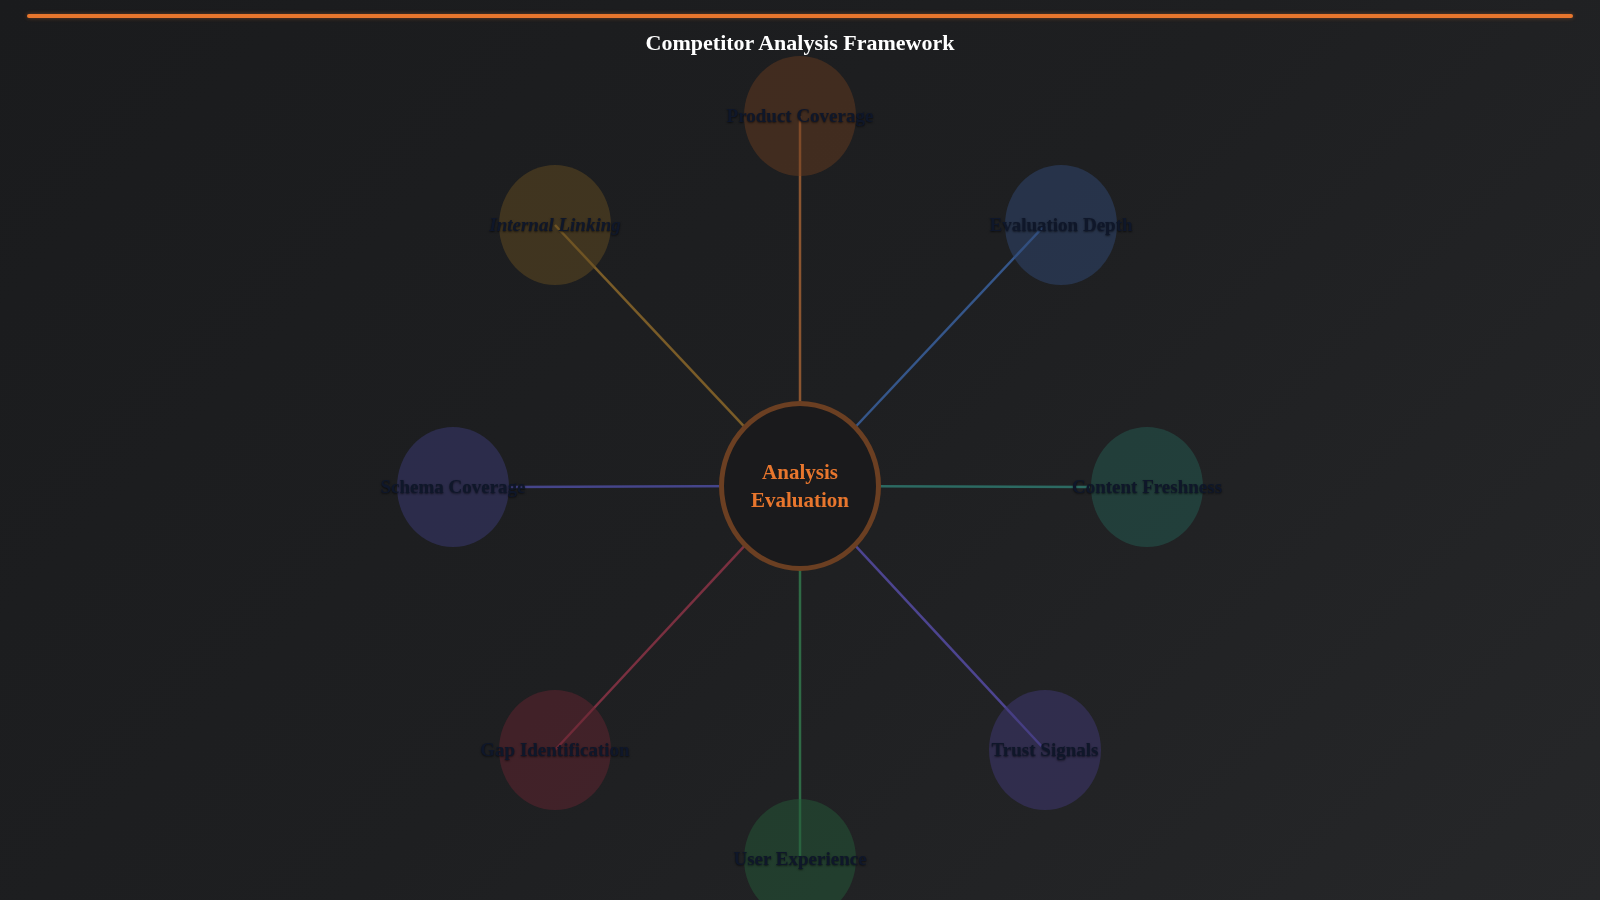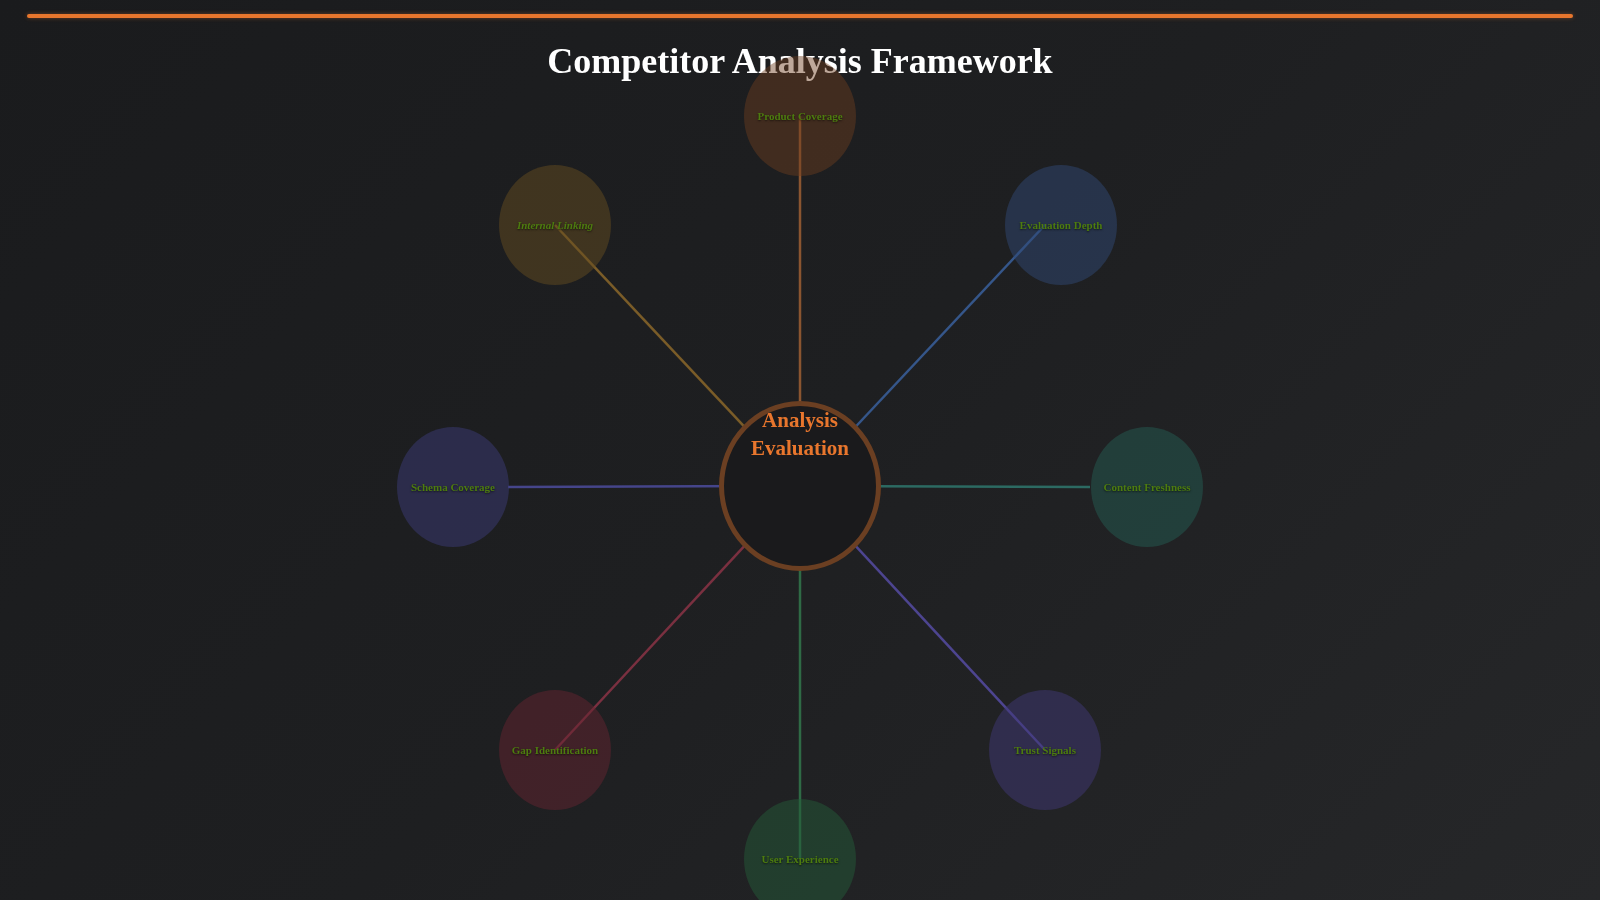--- a/index.html
+++ b/index.html
@@ -9,38 +9,38 @@
       font-family: "Liberation Serif", "DejaVu Serif", serif;
       position:relative;
     }
     .topbar {
       position:absolute; left:27px; top:14px; width:1546px; height:4px;
       background:#e8762d; border-radius:2px;
       box-shadow:0 0 4px rgba(232,118,45,0.4);
     }
     .title {
       position:absolute; left:0; right:0; top:30px; text-align:center;
-      color:#ffffff; font-size:36px; font-weight:bold; margin:10px;
+      color:#ffffff; font-size:22px; font-weight:bold; margin:0;
     }
     svg.lines { position:absolute; left:0; top:0; }
     .node {
       position:absolute; width:112px; height:120px; border-radius:50%;
       display:flex; align-items:center; justify-content:center;
       transform:translate(-50%,-50%);
     }
     .node-label {
       position:absolute; left:50%; top:50%; transform:translate(-50%,-50%);
-      color:#4d7c0f; font-size:11px; font-weight:bold; white-space:nowrap;
+      color:#0f172a; font-size:19px; font-weight:bold; white-space:nowrap;
       text-shadow:0 1px 2px rgba(0,0,0,0.6); z-index:3;
     }
     .center {
       position:absolute; left:800px; top:486px; width:152px; height:160px;
       transform:translate(-50%,-50%); border-radius:50%;
       background:#1a1a1c; border:5px solid #6b3f22;
-      display:flex; align-items:center; justify-content:flex-start; flex-direction:column;
+      display:flex; align-items:center; justify-content:center; flex-direction:column;
       z-index:2;
     }
     .center span {
       color:#e8762d; font-size:21px; font-weight:bold; line-height:28px; display:block; text-align:center;
     }
   </style>
 </head>
 <body>
 
 <div class="topbar"></div>

